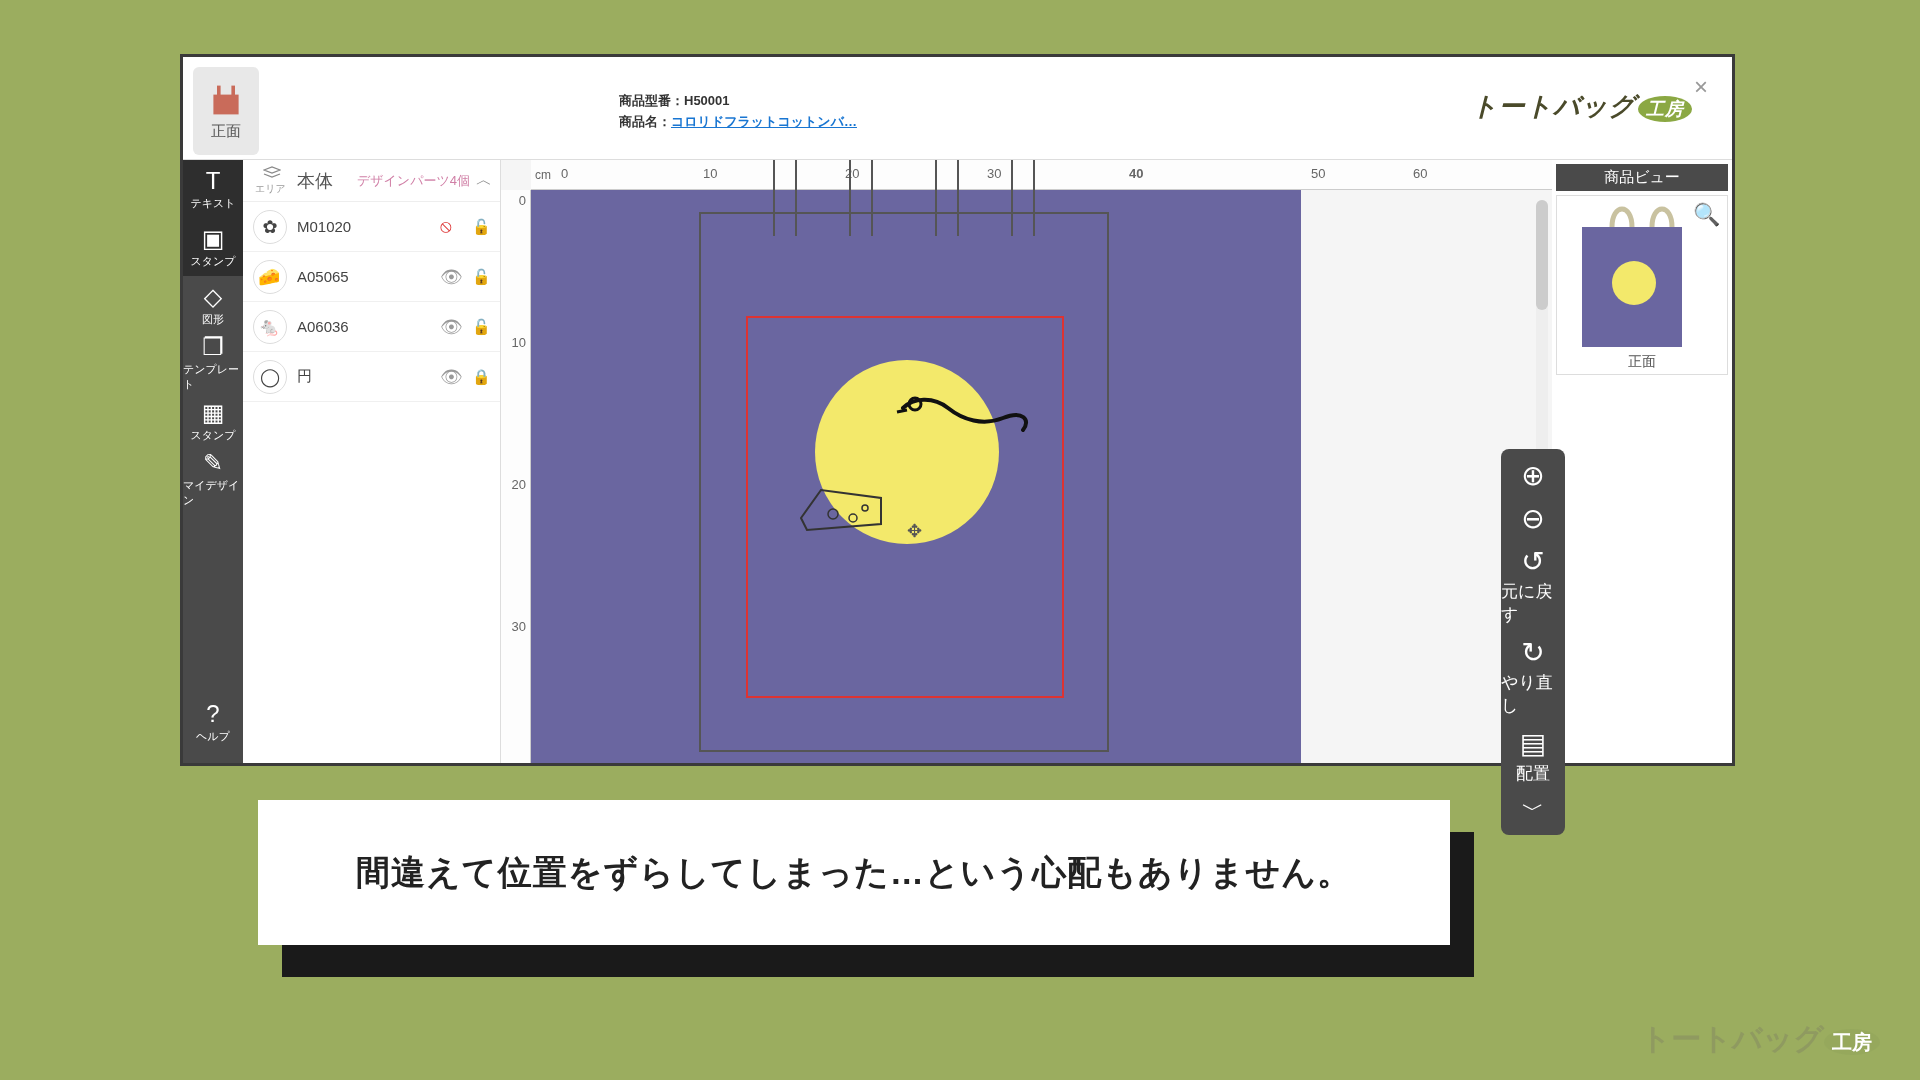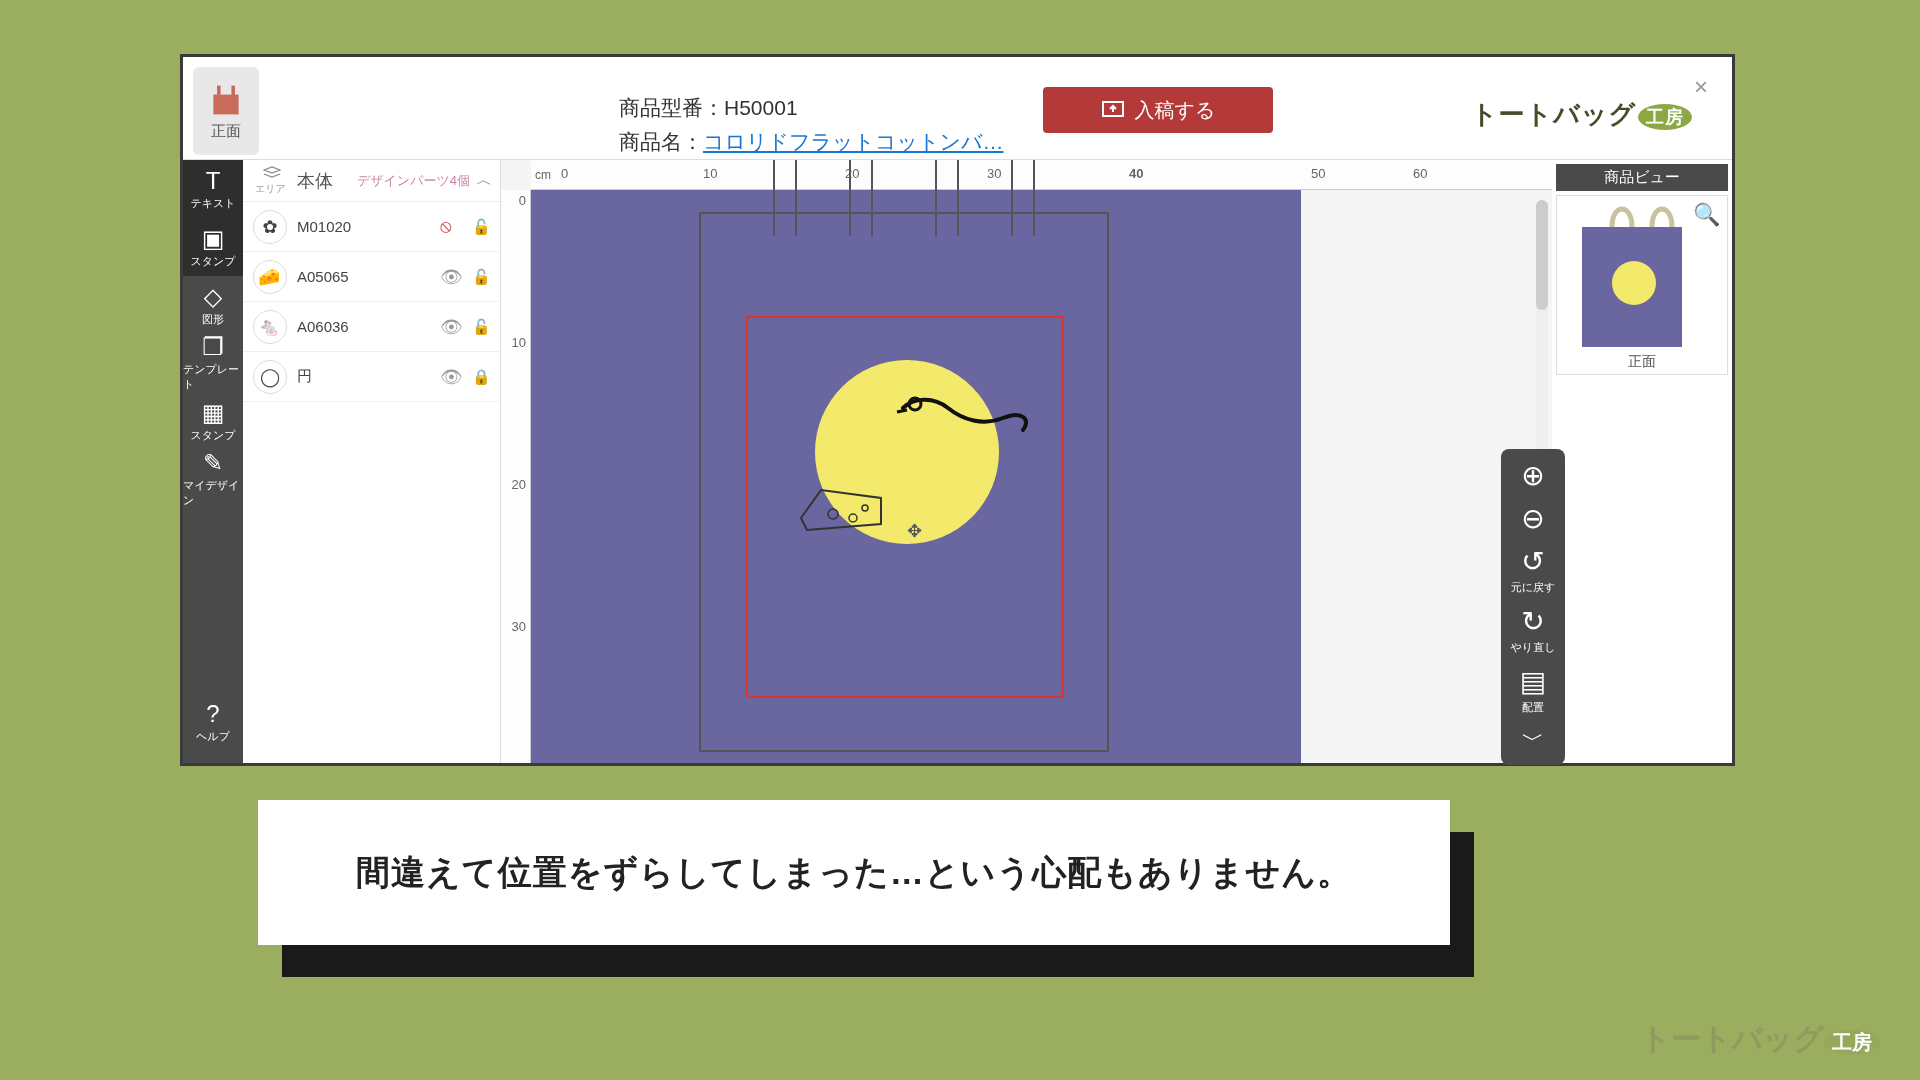--- a/index.html
+++ b/index.html
@@ -8,24 +8,24 @@
 
 .stage-wrap { position: absolute; left: 180px; top: 54px; width: 1555px; height: 712px; background: #3a3a3a; }
 .app { position: absolute; left: 3px; top: 3px; right: 3px; bottom: 3px; background: #fff; display: flex; flex-direction: column; }
 
 
 .header { height: 102px; display: flex; align-items: flex-start; padding: 6px 18px 0 10px; position: relative; }
 .close-x { position: absolute; top: 16px; right: 24px; font-size: 24px; color: #999; cursor: pointer; }
 .face-tab { width: 66px; height: 88px; background: #e8e8e8; border-radius: 6px; display: flex; flex-direction: column; align-items: center; justify-content: center; gap: 4px; margin-top: 4px;}
 .face-tab .bag-icn { width: 36px; height: 36px; }
 .face-tab .lbl { font-size: 15px; color: #555; }
-.hdr-mid { margin-left: 360px; margin-top: 28px; font-size: 21px; color: #333; line-height: 1.6; }
+.hdr-mid { margin-left: 360px; margin-top: 28px; font-size: 13px; color: #333; line-height: 1.6; font-weight: bold; }
 .hdr-mid a { color: #1976d2; text-decoration: underline; }
 .submit-btn { position: absolute; left: 860px; top: 30px; width: 230px; height: 46px; background: #b43a3a; color: #fff; border: none; border-radius: 4px; font-size: 20px; display: flex; align-items: center; justify-content: center; gap: 10px; cursor: pointer; }
-.brand { position: absolute; right: 40px; top: 40px; font-size: 26px; color: #4a4a2a; font-weight: 600; letter-spacing: 1px;}
+.brand { position: absolute; right: 40px; top: 32px; font-size: 26px; color: #4a4a2a; font-weight: 600; letter-spacing: 1px; font-style: italic;}
 .brand .kobo { background: #8ba843; color: #fff; border-radius: 50%; padding: 3px 8px; font-size: 18px; margin-left: 2px;}
 
 
 .body { flex: 1; display: flex; min-height: 0; border-top: 1px solid #ddd;}
 
 
 .rail { width: 60px; background: #4a4a4a; display: flex; flex-direction: column; align-items: center; padding-top: 0; color: #fff; }
 .rail .tool { width: 60px; height: 58px; display: flex; flex-direction: column; align-items: center; justify-content: center; gap: 2px; font-size: 11px; cursor: pointer; }
 .rail .tool.sel { background: #2e2e2e; }
 .rail .tool svg, .rail .tool .glyph { width: 26px; height: 26px; }
@@ -73,21 +73,21 @@
 .preview-hd { background:#4a4a4a; color:#fff; text-align:center; font-size:15px; padding:4px 0; margin:4px;}
 .preview-box { margin:4px; height:180px; border:1px solid #ddd; position:relative; display:flex; flex-direction:column; align-items:center; justify-content:center;}
 .preview-box .zoom { position:absolute; right:6px; top:6px; font-size:22px; color:#555;}
 .preview-box .mini { width:100px; height:120px; background:#6a66a0; position:relative;}
 .preview-box .mini .m-moon{ position:absolute; left:30px; top:34px; width:44px; height:44px; background:#f3e96b; border-radius:50%;}
 .preview-box .lbl{ font-size:14px; color:#555; margin-top:6px;}
 
 
 .ztool { position:absolute; left:1318px; top:392px; width:64px; background:#4a4a4a; border-radius:8px; display:flex; flex-direction:column; align-items:center; padding:10px 0; gap:10px; color:#fff;}
 .ztool .zb { font-size:28px; cursor:pointer; display:flex; flex-direction:column; align-items:center; gap:2px;}
-.ztool .zlbl { font-size:11px; }
+.ztool .zlbl { font-size:17px; }
 .ztool .chev{ font-size:22px;}
 
 
 .caption-shadow { position:absolute; left:282px; top:832px; width:1192px; height:145px; background:#1a1a1a;}
 .caption { position:absolute; left:258px; top:800px; width:1192px; height:145px; background:#fff; display:flex; align-items:center; justify-content:center; font-size:34px; font-weight:700; color:#222; letter-spacing:1px;}
 
 
 .wm { position:absolute; right:40px; bottom:20px; font-size:30px; color:rgba(120,120,100,.35); font-weight:600;}
 .wm .kobo{ background:rgba(140,160,90,.35); color:#fff; border-radius:50%; padding:2px 8px; font-size:20px;}
 
@@ -107,27 +107,20 @@
         <rect x="6" y="14" width="28" height="22"></rect>
         <rect x="10" y="4" width="4" height="12" fill="#c96b5a"></rect>
         <rect x="26" y="4" width="4" height="12" fill="#c96b5a"></rect>
       </svg>
       <span class="lbl">正面</span>
     </div>
     <div class="hdr-mid">
       <div><span>商品型番：</span><span>H50001</span></div>
       <div><span>商品名：</span><a href="#">コロリドフラットコットンバ…</a></div>
     </div>
-    <button class="submit-btn">
-      <svg width="24" height="20" viewBox="0 0 24 20">
-            <rect x="2" y="2" width="20" height="14" fill="none" stroke="#fff" stroke-width="2"></rect>
-            <path d="M12 6 L12 12 M9 9 L12 6 L15 9" stroke="#fff" stroke-width="2" fill="none"></path>
-          </svg>
-      <span>入稿する</span>
-    </button>
     <div class="brand">
       <span>トートバッグ</span><span class="kobo">工房</span>
     </div>
   </div>
 
   <div class="body">
 
     <div class="rail">
       <div class="tool sel">
             <span class="glyph">T</span>

